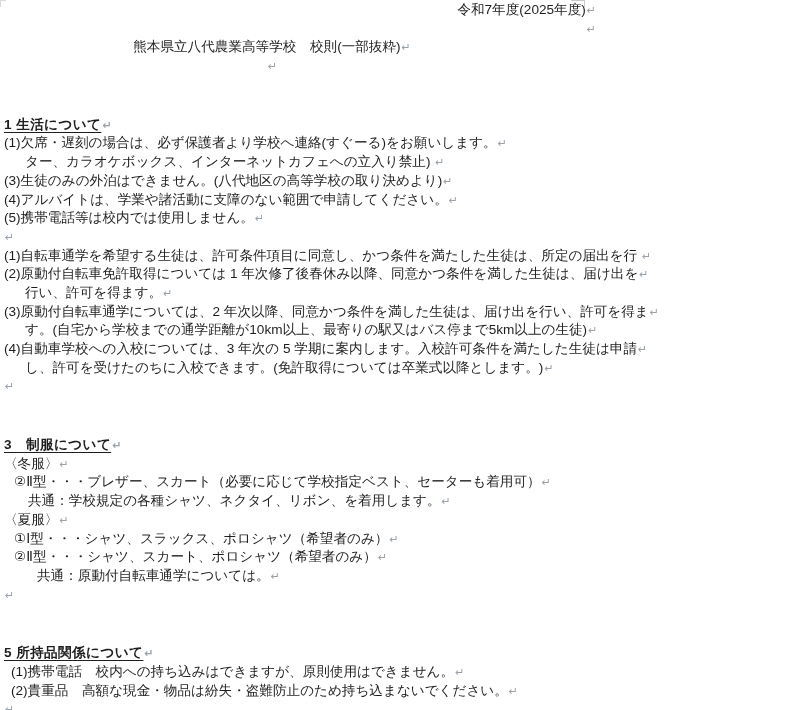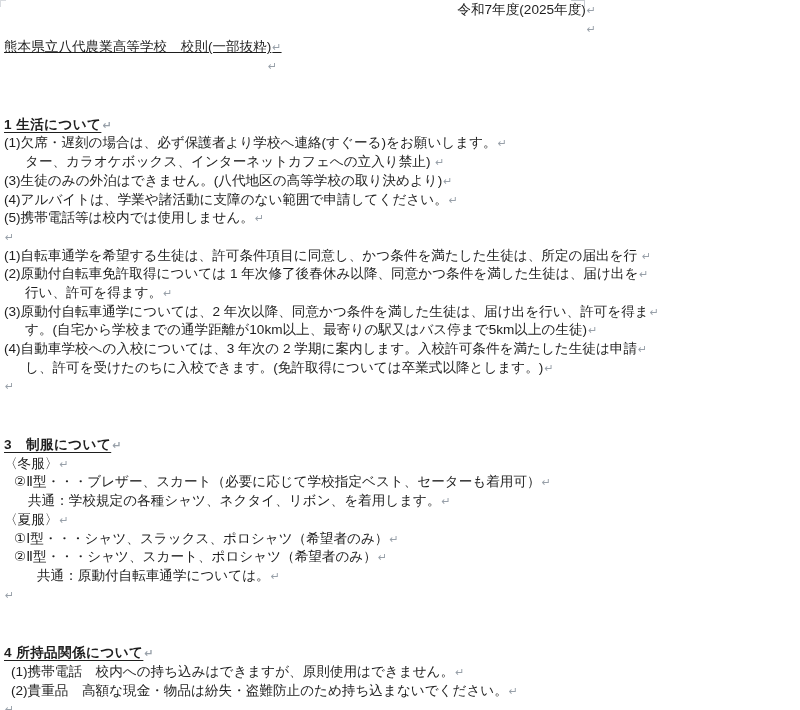--- a/index.html
+++ b/index.html
@@ -19,21 +19,21 @@
   .txt{white-space:pre-wrap;}
   .mark{
     color:var(--mark-color,#98a0a9);
     font-size:11px;
     margin-left:1px;
     vertical-align:baseline;
   }
   
   .r-date{width:592px;text-align:right;}
   .r-empty-right{width:592px;text-align:right;}
-  .r-title{width:536px;text-decoration:underline;}
+  .r-title{width:536px;text-align:center;}
   .r-empty-center{width:536px;text-align:center;}
   .r-heading{font-weight:bold;letter-spacing:.4px;margin-top:40px;}
   .r-heading .txt{text-decoration:underline;text-underline-offset:3px;}
   .r-item{}
   .r-cont{padding-left:21px;}
   .r-bracket{}
   .r-circle{padding-left:10px;}
   .r-common-w{padding-left:24px;}
   .r-common-s{padding-left:33px;}
   .r-item-sp{padding-left:7px;}
@@ -66,32 +66,32 @@
       <div class="line r-cont"><span class="txt">ター、カラオケボックス、インターネットカフェへの立入り禁止) </span><span class="mark">↵</span></div>
       <div class="line r-item"><span class="txt">(3)生徒のみの外泊はできません。(八代地区の高等学校の取り決めより)</span><span class="mark">↵</span></div>
       <div class="line r-item"><span class="txt">(4)アルバイトは、学業や諸活動に支障のない範囲で申請してください。</span><span class="mark">↵</span></div>
       <div class="line r-item"><span class="txt">(5)携帯電話等は校内では使用しません。</span><span class="mark">↵</span></div>
       <div class="line r-empty"><span class="txt"></span><span class="mark">↵</span></div>
       <div class="line r-item"><span class="txt">(1)自転車通学を希望する生徒は、許可条件項目に同意し、かつ条件を満たした生徒は、所定の届出を行 </span><span class="mark">↵</span></div>
       <div class="line r-item"><span class="txt">(2)原動付自転車免許取得については 1 年次修了後春休み以降、同意かつ条件を満した生徒は、届け出を</span><span class="mark">↵</span></div>
       <div class="line r-cont"><span class="txt">行い、許可を得ます。</span><span class="mark">↵</span></div>
       <div class="line r-item"><span class="txt">(3)原動付自転車通学については、2 年次以降、同意かつ条件を満した生徒は、届け出を行い、許可を得ま</span><span class="mark">↵</span></div>
       <div class="line r-cont"><span class="txt">す。(自宅から学校までの通学距離が10km以上、最寄りの駅又はバス停まで5km以上の生徒)</span><span class="mark">↵</span></div>
-      <div class="line r-item"><span class="txt">(4)自動車学校への入校については、3 年次の 2 学期に案内します。入校許可条件を満たした生徒は申請</span><span class="mark">↵</span></div>
+      <div class="line r-item"><span class="txt">(4)自動車学校への入校については、3 年次の 5 学期に案内します。入校許可条件を満たした生徒は申請</span><span class="mark">↵</span></div>
       <div class="line r-cont"><span class="txt">し、許可を受けたのちに入校できます。(免許取得については卒業式以降とします。)</span><span class="mark">↵</span></div>
       <div class="line r-empty"><span class="txt"></span><span class="mark">↵</span></div>
       <div class="line r-heading"><span class="txt">3　制服について</span><span class="mark">↵</span></div>
       <div class="line r-bracket"><span class="txt">〈冬服〉</span><span class="mark">↵</span></div>
       <div class="line r-circle"><span class="txt">②Ⅱ型・・・ブレザー、スカート（必要に応じて学校指定ベスト、セーターも着用可）</span><span class="mark">↵</span></div>
       <div class="line r-common-w"><span class="txt">共通：学校規定の各種シャツ、ネクタイ、リボン、を着用します。</span><span class="mark">↵</span></div>
       <div class="line r-bracket"><span class="txt">〈夏服〉</span><span class="mark">↵</span></div>
       <div class="line r-circle"><span class="txt">①Ⅰ型・・・シャツ、スラックス、ポロシャツ（希望者のみ）</span><span class="mark">↵</span></div>
       <div class="line r-circle"><span class="txt">②Ⅱ型・・・シャツ、スカート、ポロシャツ（希望者のみ）</span><span class="mark">↵</span></div>
       <div class="line r-common-s"><span class="txt">共通：原動付自転車通学については。</span><span class="mark">↵</span></div>
       <div class="line r-empty"><span class="txt"></span><span class="mark">↵</span></div>
-      <div class="line r-heading"><span class="txt">4 所持品関係について</span><span class="mark">↵</span></div>
+      <div class="line r-heading"><span class="txt">5 所持品関係について</span><span class="mark">↵</span></div>
       <div class="line r-item-sp"><span class="txt">(1)携帯電話　校内への持ち込みはできますが、原則使用はできません。</span><span class="mark">↵</span></div>
       <div class="line r-item-sp"><span class="txt">(2)貴重品　高額な現金・物品は紛失・盗難防止のため持ち込まないでください。</span><span class="mark">↵</span></div>
       <div class="line r-empty"><span class="txt"></span><span class="mark">↵</span></div>
       <div class="line r-empty"><span class="txt"></span><span class="mark">↵</span></div>
       <div class="line r-empty"><span class="txt"></span><span class="mark">↵</span></div>
     </main>
 </div>
 
 </body></html>

